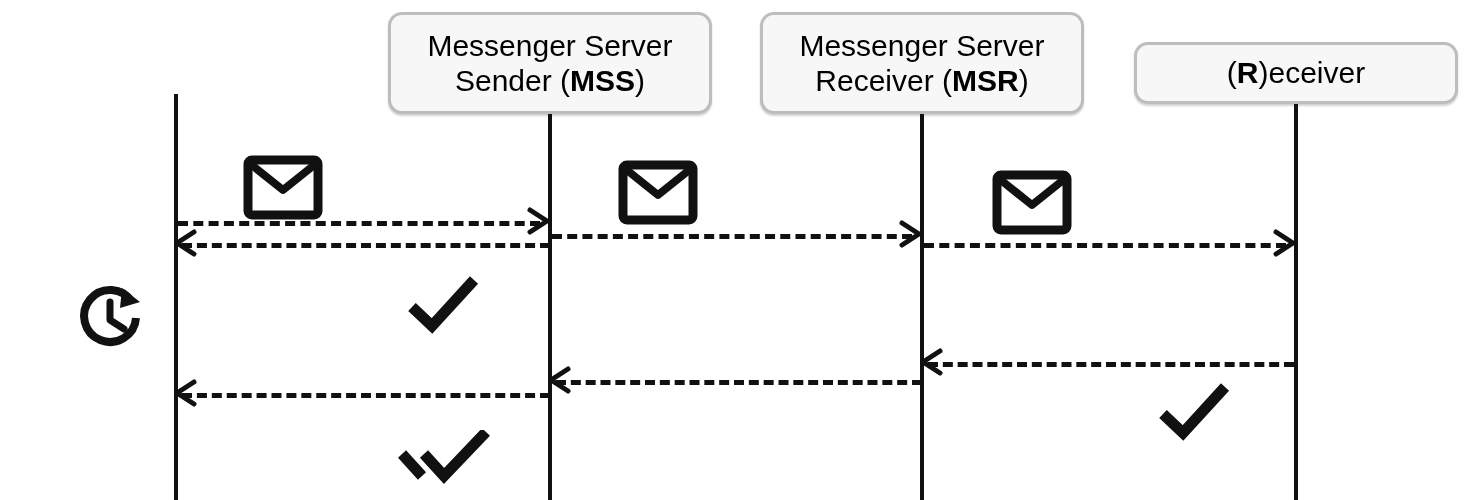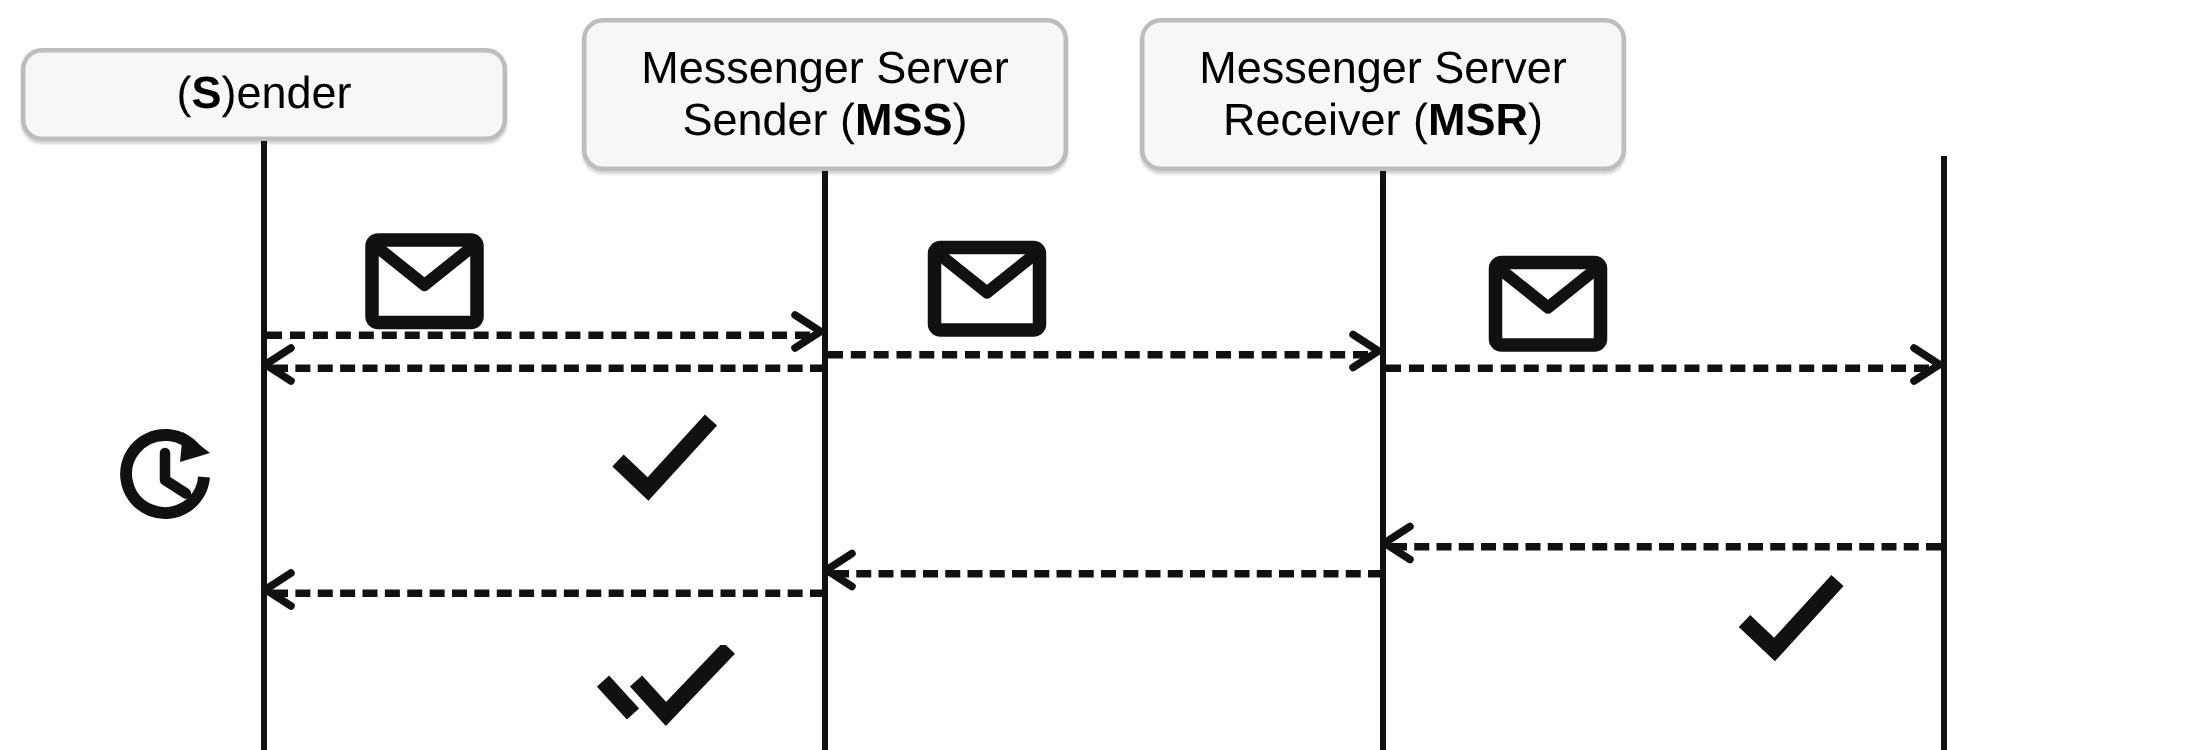--- a/index.html
+++ b/index.html
@@ -77,32 +77,32 @@
     overflow: hidden;
     clip: rect(0 0 0 0);
     white-space: nowrap;
   }
 </style>
 </head>
 <body>
 
 <div id="diagram-root">
 
-  <div class="participant" style="left:14px; top:32px; width:324px; height:62px;">
-    <span class="ptext"><span>(</span><b>S</b><span>)ender</span></span>
-  </div>
 
   <div class="participant" style="left:388px; top:12px; width:324px; height:102px;">
     <span class="ptext"><span>Messenger Server</span><br><span>Sender (</span><b>MSS</b><span>)</span></span>
   </div>
 
   <div class="participant" style="left:760px; top:12px; width:324px; height:102px;">
     <span class="ptext"><span>Messenger Server</span><br><span>Receiver (</span><b>MSR</b><span>)</span></span>
   </div>
 
+  <div class="participant" style="left:1134px; top:42px; width:324px; height:62px;">
+    <span class="ptext"><span>(</span><b>R</b><span>)eceiver</span></span>
+  </div>
 
   <div class="lifeline" style="left:174px; top:94px;  height:406px;"></div>
   <div class="lifeline" style="left:548px; top:114px; height:386px;"></div>
   <div class="lifeline" style="left:920px; top:114px; height:386px;"></div>
   <div class="lifeline" style="left:1294px; top:104px; height:396px;"></div>
 
   <div class="msg-line" style="left:178px; top:221px; width:362px;"></div>
   <div class="arrowhead" style="left:526px; top:207px;">
     <svg width="26" height="28" viewBox="0 0 26 28" aria-hidden="true">
       <path d="M4 3 L21 14 L4 25" fill="none" stroke="#111111" stroke-width="5" stroke-linecap="round" stroke-linejoin="round"></path>

